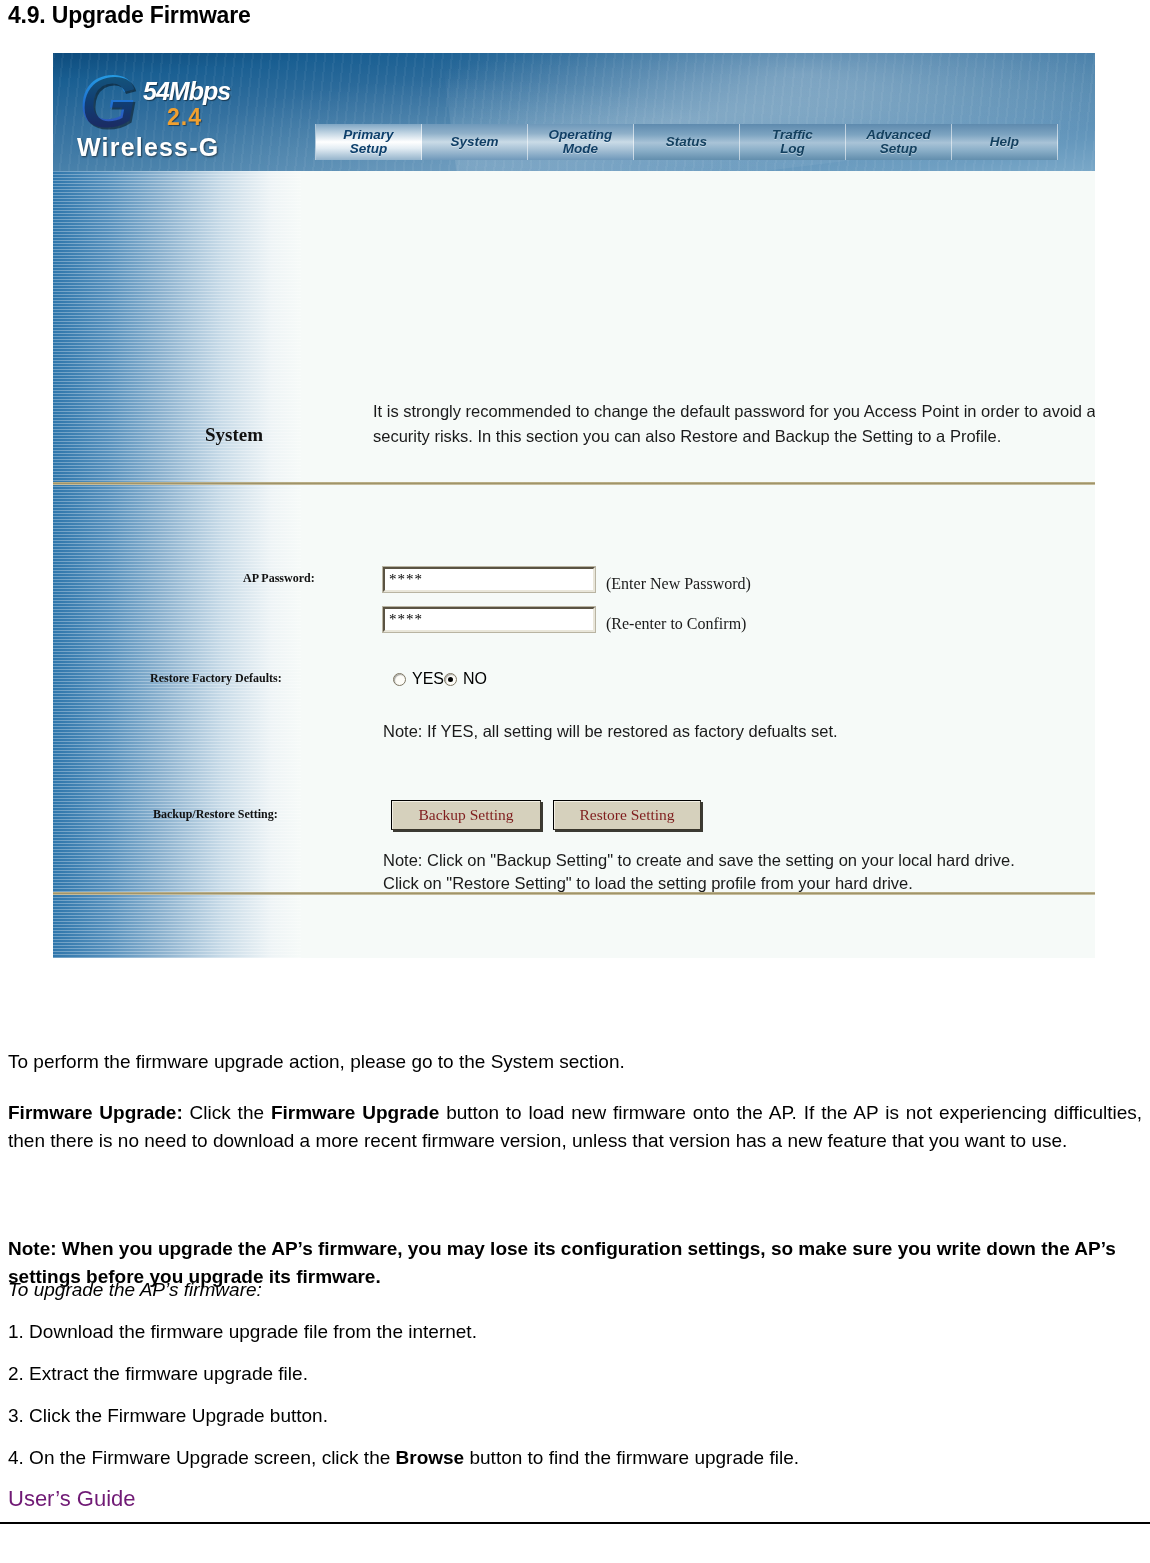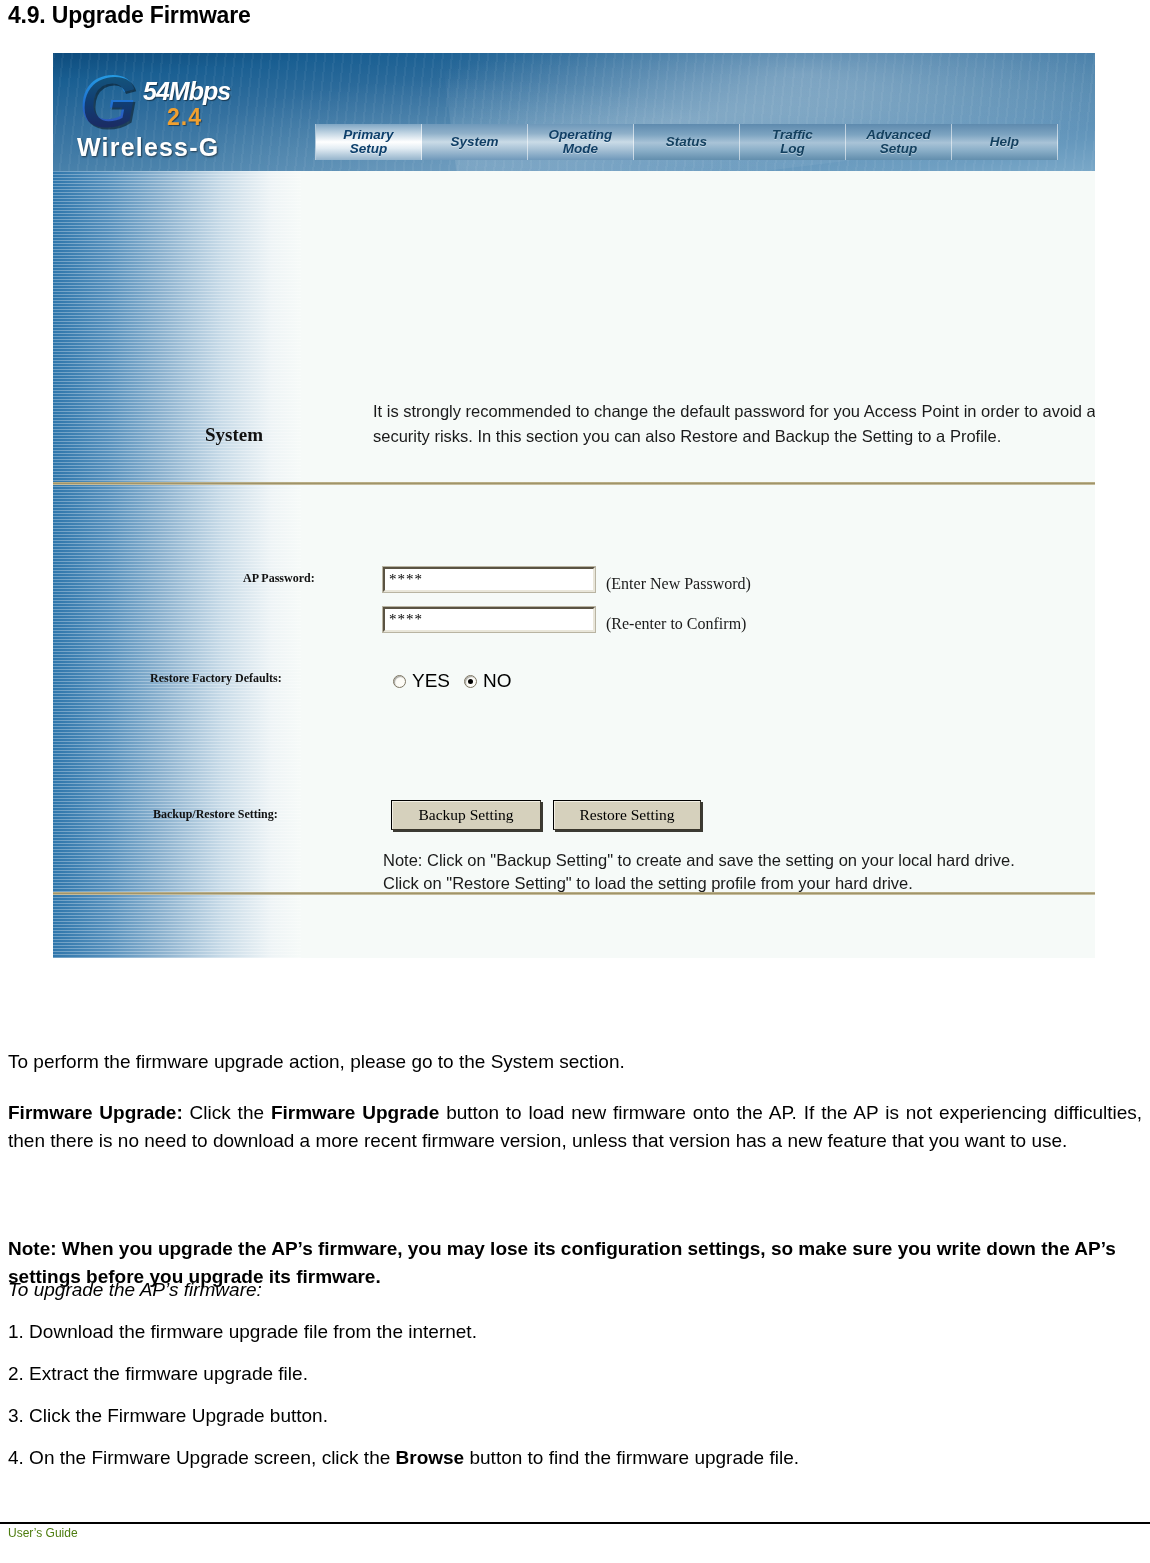--- a/index.html
+++ b/index.html
@@ -244,23 +244,23 @@
   .pw-hint2 { left: 553px; top: 444px; }
 
   
   .rfd-label { left: 97px; top: 500px; }
   .radio-group {
     position: absolute;
     left: 340px;
     top: 499px;
     display: flex;
     align-items: flex-start;
-    gap: 14px;
-    font-family: "Liberation Sans", sans-serif;
-    font-size: 19px;
+    gap: 0;
+    font-family: "Liberation Sans", sans-serif;
+    font-size: 16px;
   }
   .radio-item { display: flex; align-items: center; gap: 6px; }
   .radio {
     width: 13px;
     height: 13px;
     border-radius: 50%;
     background: #fdfcf7;
     border: 1px solid #7d7663;
     box-shadow: inset 1px 1px 1px rgba(0,0,0,.35);
     position: relative;
@@ -280,21 +280,21 @@
   .brs-label { left: 100px; top: 636px; }
   .win-button {
     position: absolute;
     background: #d6d1bd;
     border: 1px solid #000;
     border-right-color: #3a362c;
     border-bottom-color: #3a362c;
     box-shadow: 2px 2px 0 #3c3a33, inset 1px 1px 0 #f2efe3;
     font-family: "Liberation Serif", serif;
     font-size: 15.5px;
-    color: #000000;
+    color: #7f1d1d;
     display: flex;
     align-items: center;
     justify-content: center;
     cursor: default;
   }
   #btn-backup { left: 338px; top: 629px; width: 150px; height: 30px; }
   #btn-restore { left: 500px; top: 629px; width: 148px; height: 30px; }
   .brs-note1 { left: 330px; top: 678px; font-size: 16.5px; }
   .brs-note2 { left: 330px; top: 701px; font-size: 16.5px; }
   .fw-curver { left: 330px; top: 838px; font-size: 17px; font-family: "Liberation Sans", sans-serif; }
@@ -324,23 +324,23 @@
     position: absolute;
     left: 0;
     top: 1522px;
     width: 1150px;
     height: 2px;
     background: #000;
   }
   .footer-left {
     position: absolute;
     left: 8px;
-    top: 1526px;
-    font-size: 12px;
-    color: #4d7c0f;
+    top: 1486px;
+    font-size: 22px;
+    color: #701a75;
     font-family: "Liberation Sans", sans-serif;
   }
   .footer-right {
     position: absolute;
     right: 12px;
     top: 1616px;
     font-size: 15px;
     color: #000;
     font-family: "Liberation Sans", sans-serif;
   }
@@ -424,20 +424,21 @@
     <div class="radio-group">
       <label class="radio-item">
         <span class="radio"></span>
         <span>YES</span>
       </label>
       <label class="radio-item">
         <span class="radio checked"></span>
         <span>NO</span>
       </label>
     </div>
+    <div class="plain-text rfd-note">Note: If YES, all setting will be restored as factory defualts set.</div>
 
     <div class="row-label brs-label">Backup/Restore Setting:</div>
     <div class="win-button" id="btn-backup">Backup Setting</div>
     <div class="win-button" id="btn-restore">Restore Setting</div>
     <div class="plain-text brs-note1">Note: Click on "Backup Setting" to create and save the setting on your local hard drive.</div>
     <div class="plain-text brs-note2">Click on "Restore Setting" to load the setting profile from your hard drive.</div>
 
     <div class="divider" style="top:721px;"></div>
 
     <div class="fw-curver">Current Version:</div>

